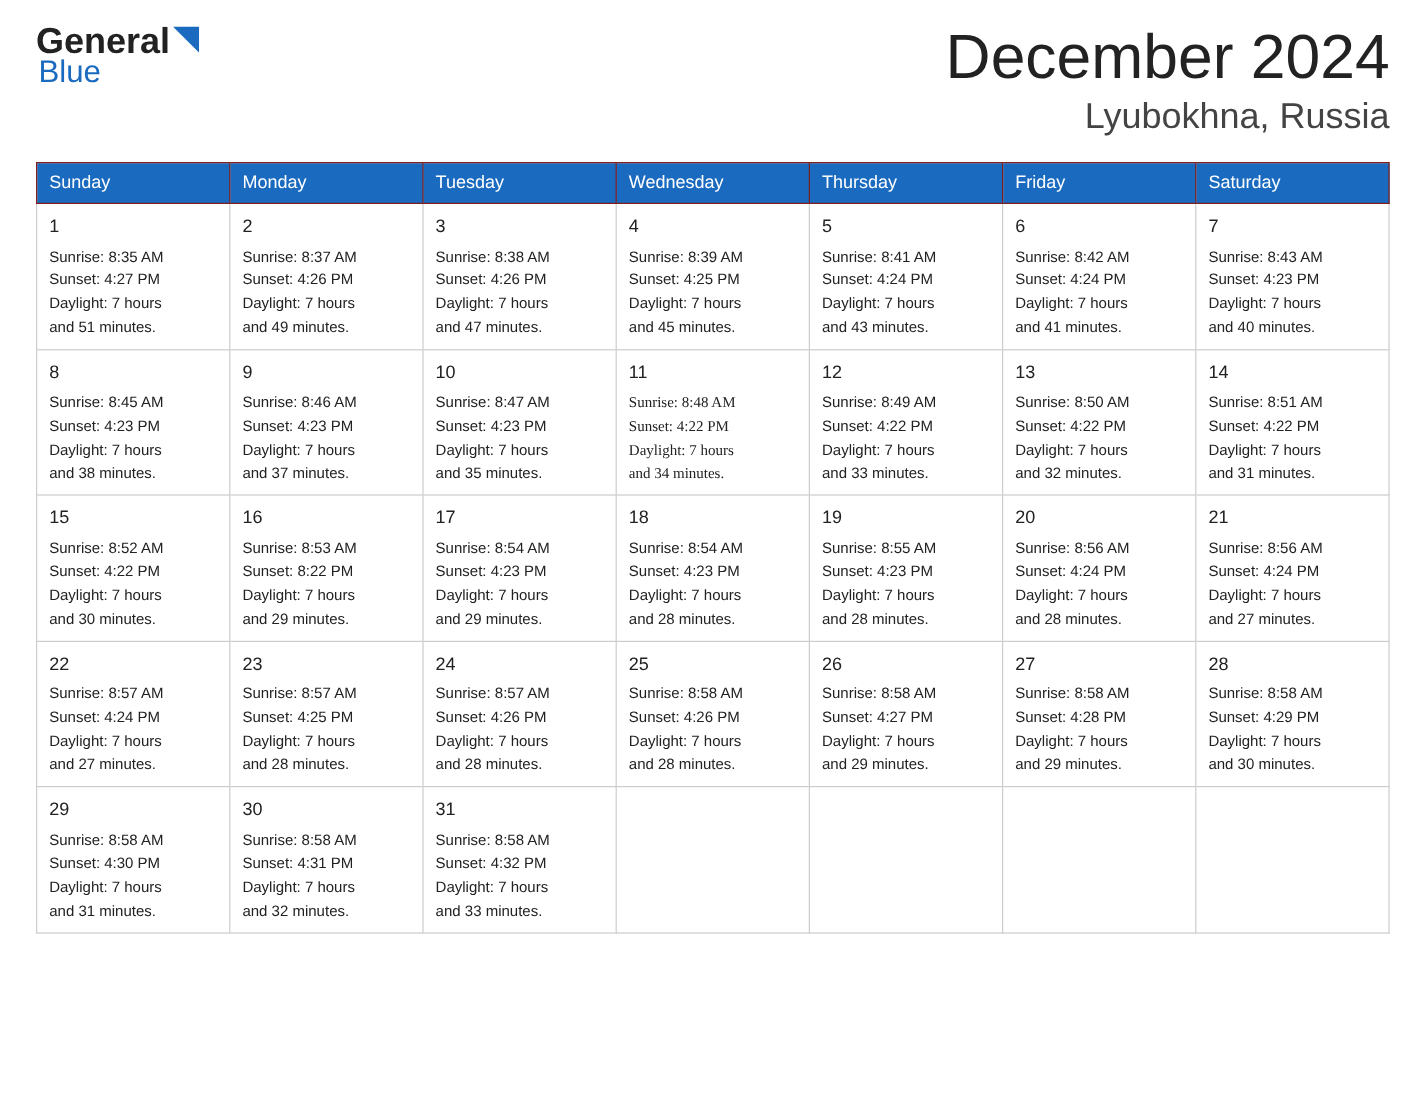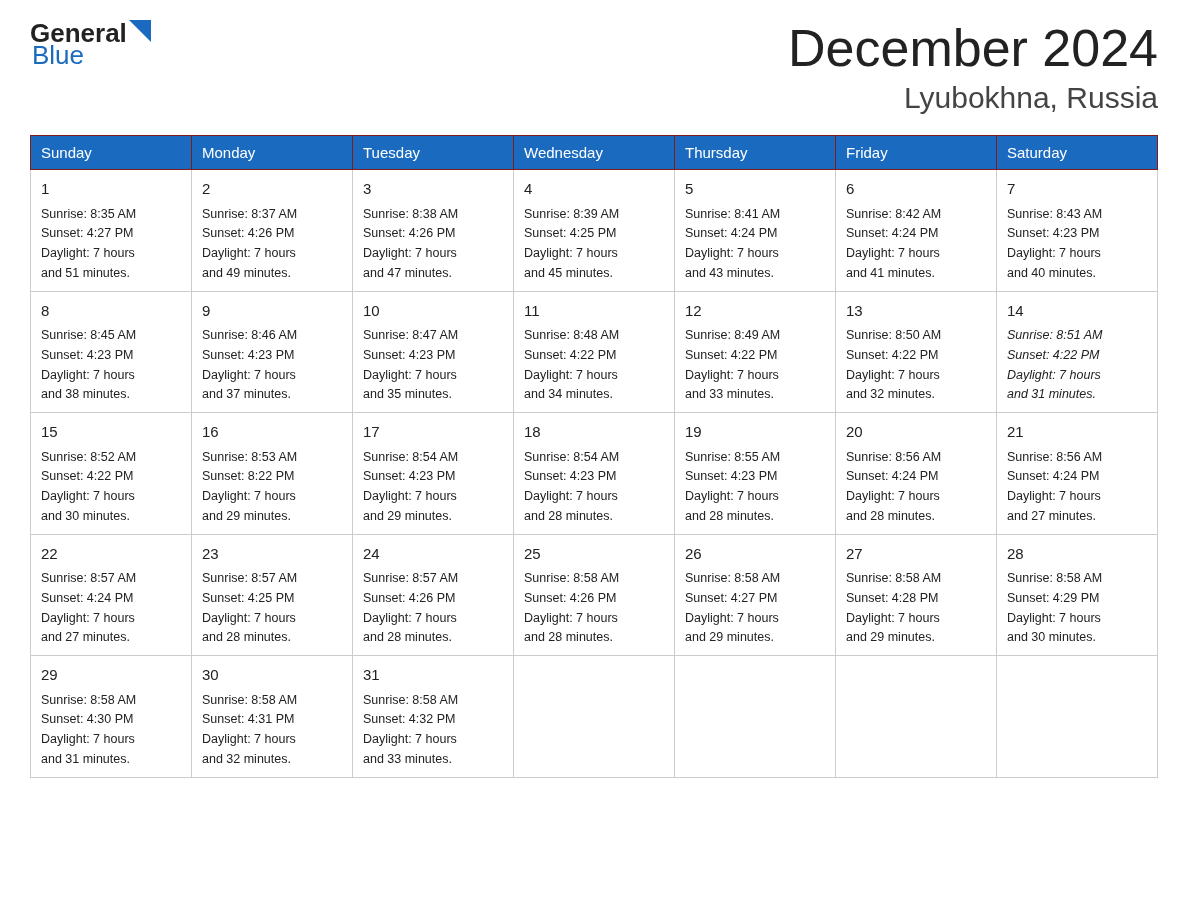--- a/index.html
+++ b/index.html
@@ -74,21 +74,21 @@
     tbody tr:nth-child(even) td {
       background-color: #fff;
     }
   </style>
 </head>
 <body>
 
 <div class="header">
   <div class="logo">
     <div style="display:flex; align-items:center; line-height:1;">
-      <span style="font-size:26px; font-weight:bold; color:#222;">General</span>
+      <span style="font-size:30px; font-weight:bold; color:#222;">General</span>
       <svg width="22" height="22" viewBox="0 0 22 22" style="margin-left:2px; margin-top:-4px;">
         <polygon points="0,0 22,0 22,22" fill="#1a6bbf"></polygon>
       </svg>
     </div>
     <div style="font-size:26px; font-weight:normal; color:#1a6bbf; margin-top:-6px; padding-left:2px;">Blue</div>
   </div>
   <div class="title-block">
     <h1>December 2024</h1>
     <h2>Lyubokhna, Russia</h2>
   </div>
@@ -143,33 +143,33 @@
 Daylight: 7 hours
 and 38 minutes.</span></td>
         <td><span class="day-num">9</span><span class="day-info" style="white-space: pre-line;">Sunrise: 8:46 AM
 Sunset: 4:23 PM
 Daylight: 7 hours
 and 37 minutes.</span></td>
         <td><span class="day-num">10</span><span class="day-info" style="white-space: pre-line;">Sunrise: 8:47 AM
 Sunset: 4:23 PM
 Daylight: 7 hours
 and 35 minutes.</span></td>
-        <td><span class="day-num">11</span><span class="day-info" style="white-space: pre-line;">Sunrise: 8:48 AM
+        <td><span class="day-num">11</span><span class="day-info" style="white-space: pre-line; font-family: Liberation Serif, serif;">Sunrise: 8:48 AM
 Sunset: 4:22 PM
 Daylight: 7 hours
 and 34 minutes.</span></td>
         <td><span class="day-num">12</span><span class="day-info" style="white-space: pre-line; margin-top: 44px;">Sunrise: 8:49 AM
 Sunset: 4:22 PM
 Daylight: 7 hours
 and 33 minutes.</span></td>
         <td><span class="day-num">13</span><span class="day-info" style="white-space: pre-line;">Sunrise: 8:50 AM
 Sunset: 4:22 PM
 Daylight: 7 hours
 and 32 minutes.</span></td>
-        <td><span class="day-num">14</span><span class="day-info" style="white-space: pre-line; font-style: italic;">Sunrise: 8:51 AM
+        <td><span class="day-num">14</span><span class="day-info" style="white-space: pre-line;">Sunrise: 8:51 AM
 Sunset: 4:22 PM
 Daylight: 7 hours
 and 31 minutes.</span></td>
       </tr>
       <tr>
         <td><span class="day-num">15</span><span class="day-info" style="white-space: pre-line;">Sunrise: 8:52 AM
 Sunset: 4:22 PM
 Daylight: 7 hours
 and 30 minutes.</span></td>
         <td><span class="day-num">16</span><span class="day-info" style="white-space: pre-line;">Sunrise: 8:53 AM

